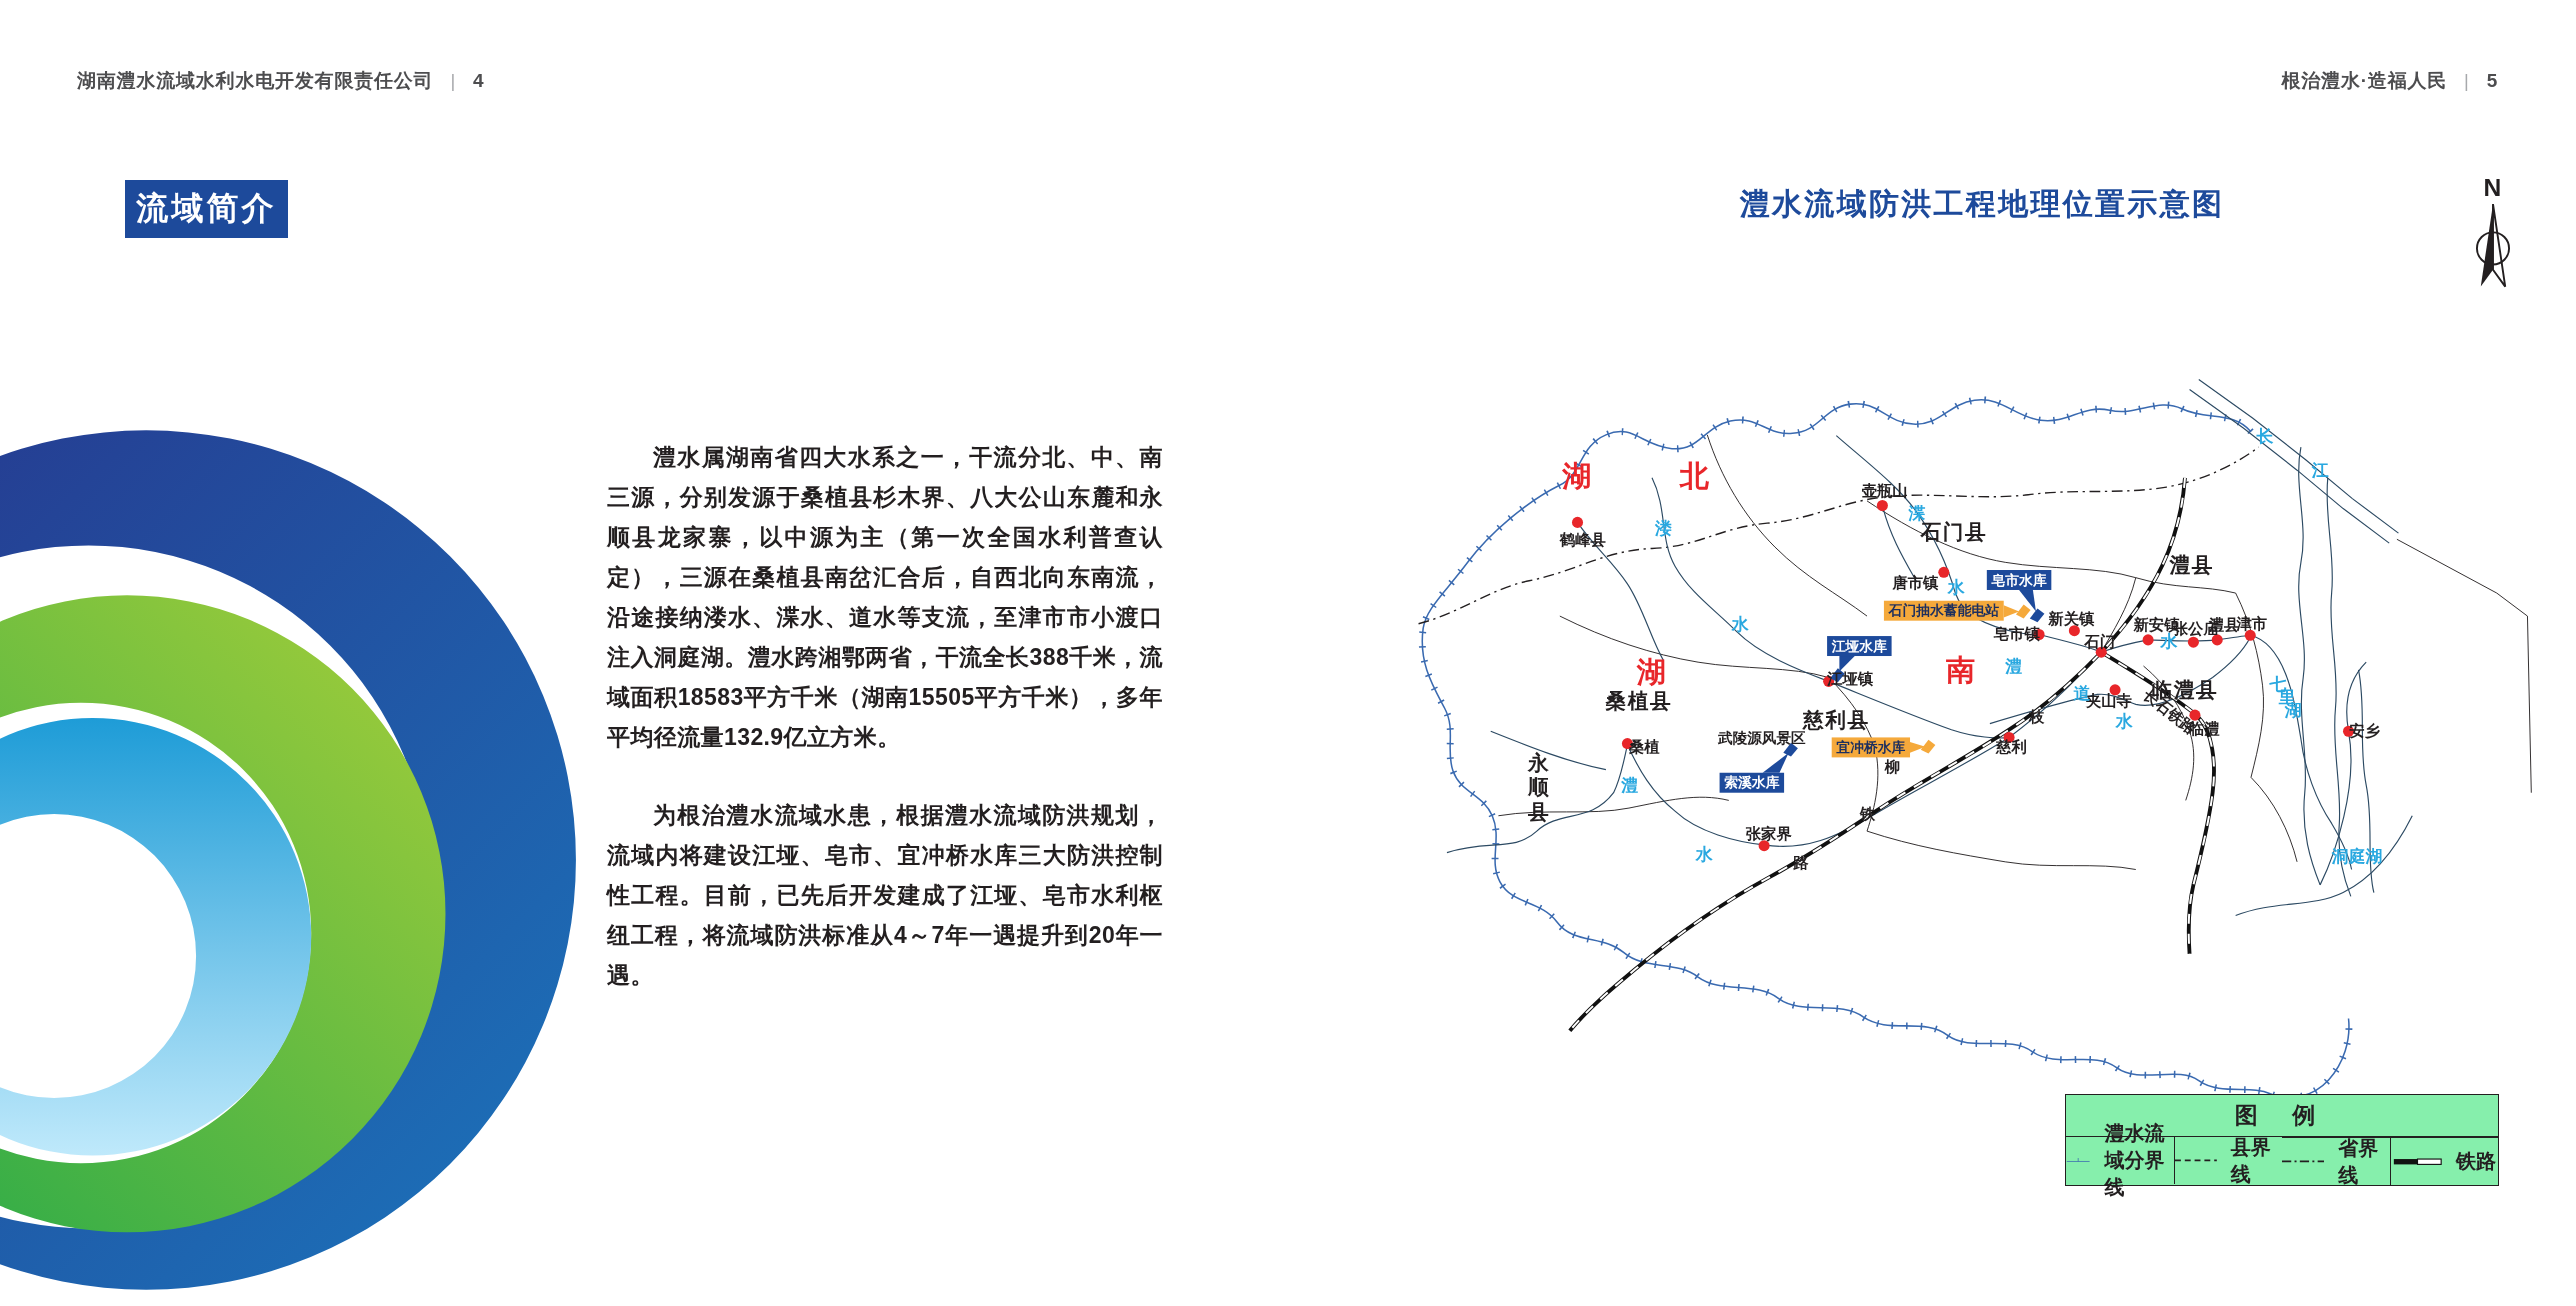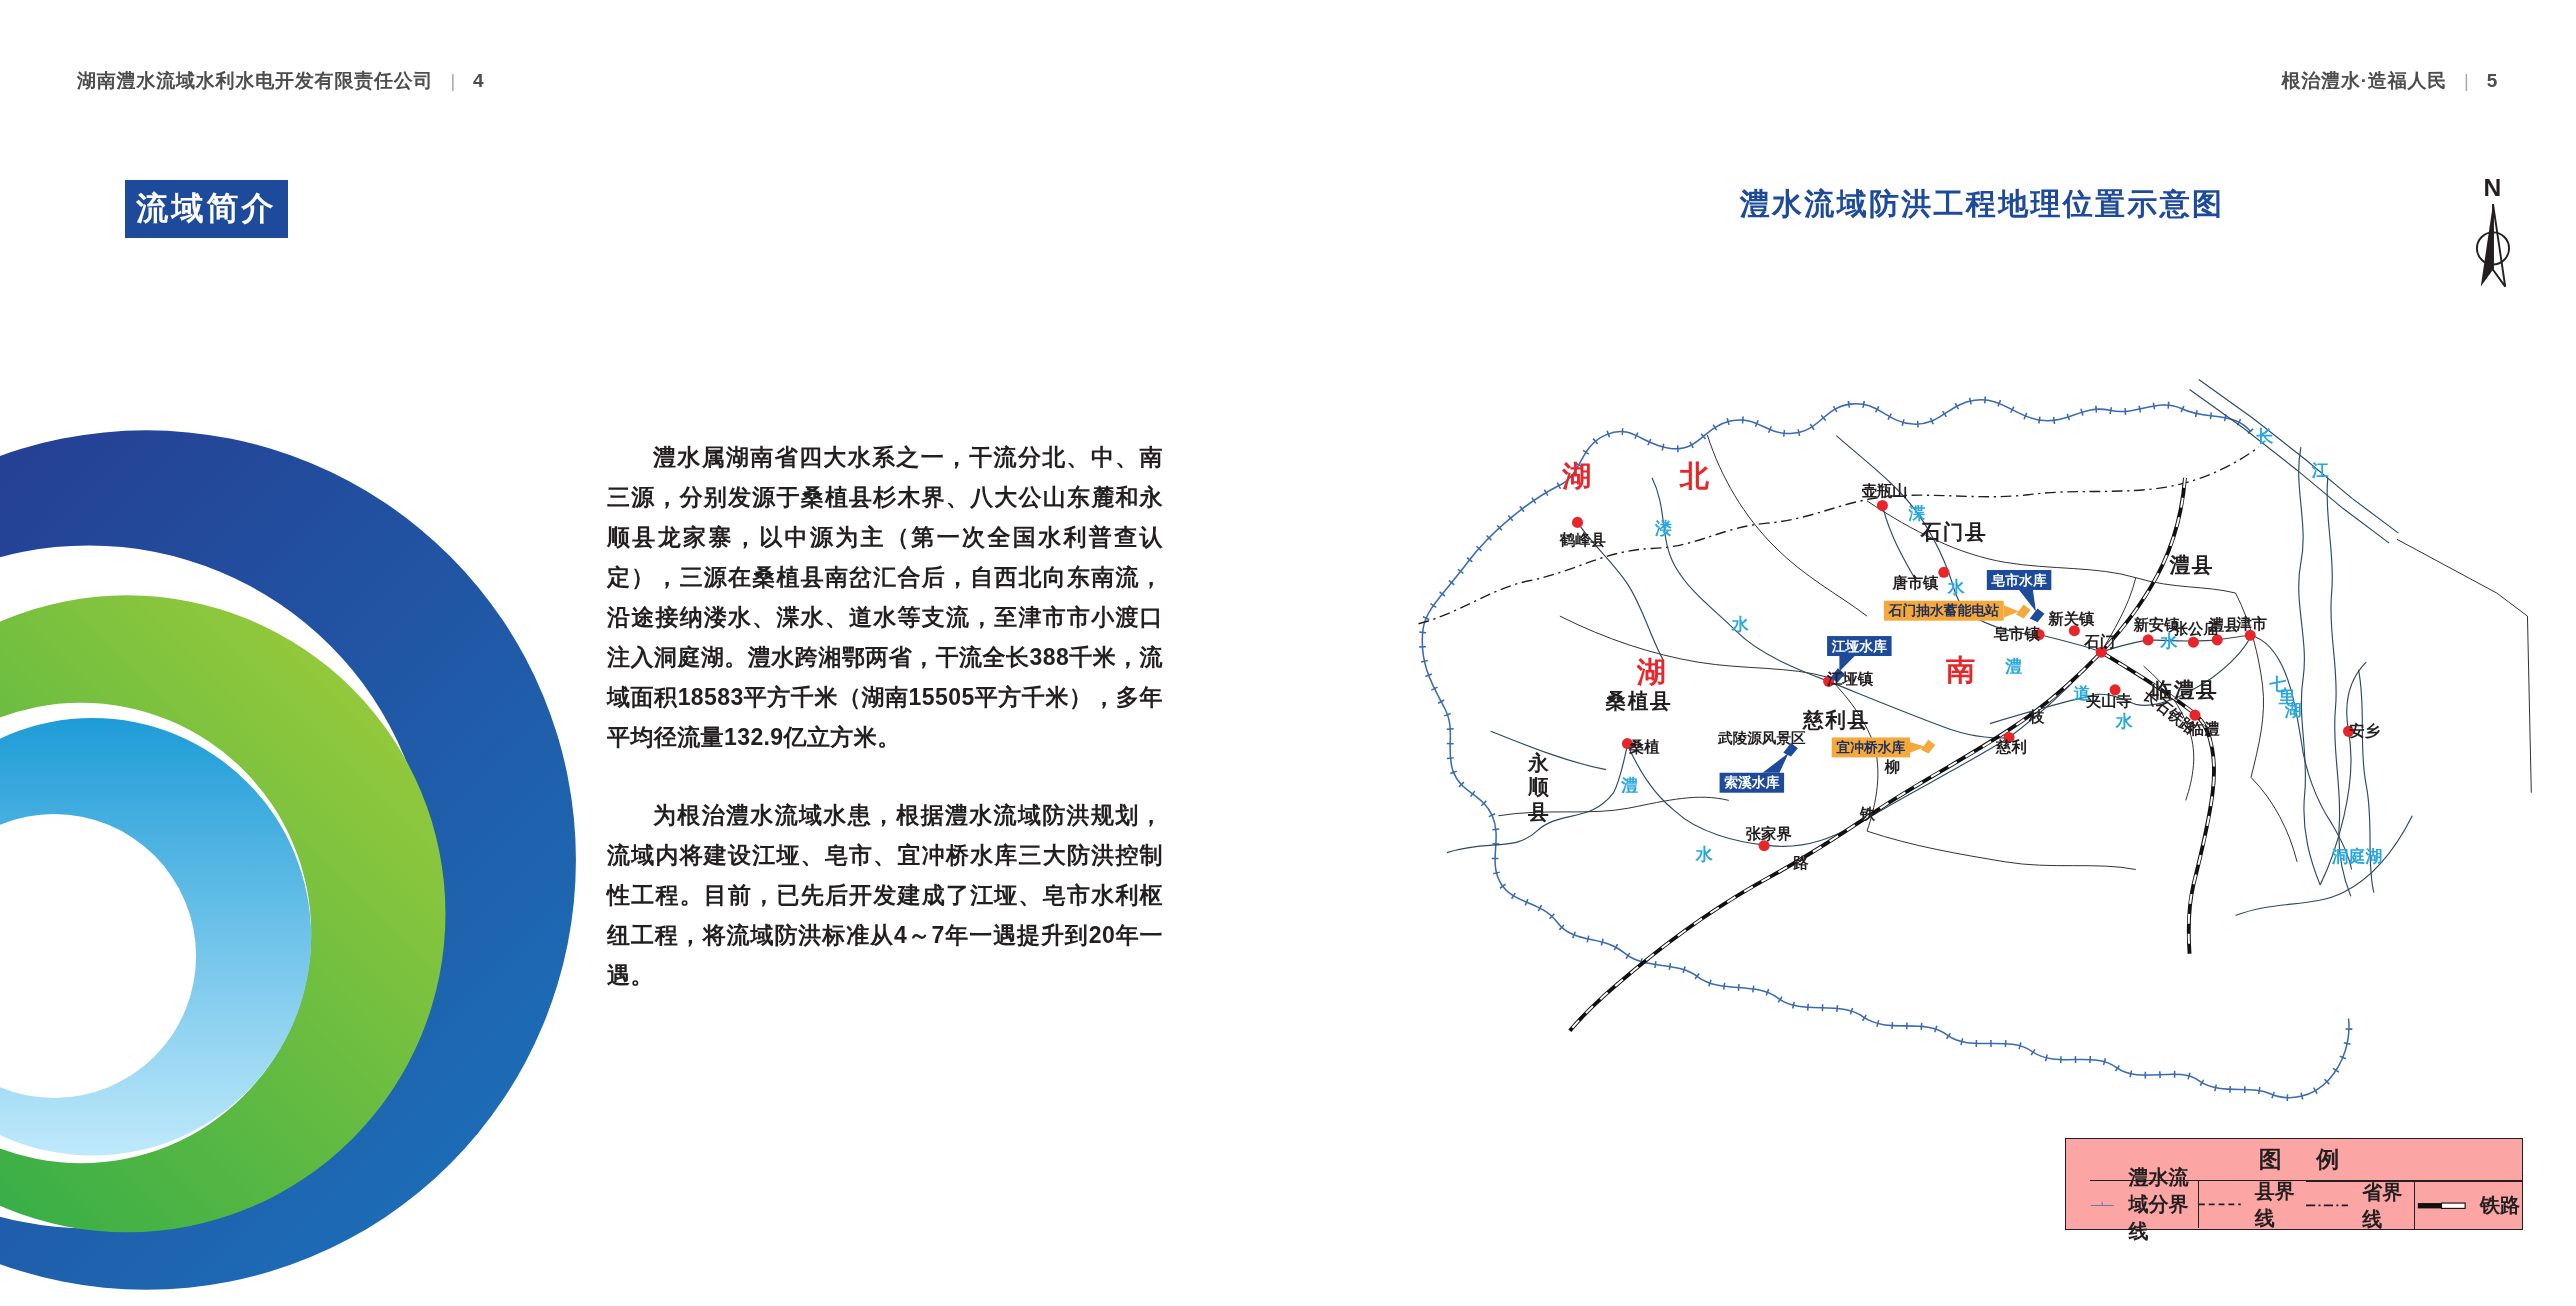--- a/index.html
+++ b/index.html
@@ -37,22 +37,22 @@
   #basin-map text{font-family:"Liberation Sans", sans-serif;font-weight:700;}
   #basin-map .prov{fill:#e8262a;font-size:38px;letter-spacing:2px;}
   #basin-map .county{fill:#231f20;font-size:27px;letter-spacing:2px;}
   #basin-map .city{fill:#231f20;font-size:20px;}
   #basin-map .river{fill:#29a8e0;font-size:22px;}
   #basin-map .rail{fill:#231f20;font-size:20px;}
   #basin-map .scenic{fill:#231f20;font-size:19px;}
   #basin-map .callout{font-size:18px;}
 
   
-  .legend{position:absolute;left:2065px;top:1138px;width:432px;background:#fca5a5;
-          border:1.5px solid #231f20;color:#231f20;padding-left:24px;}
+  .legend{position:absolute;left:2065px;top:1094px;width:432px;background:#86efac;
+          border:1.5px solid #231f20;color:#231f20;}
   .legend-title{height:41px;display:flex;align-items:center;justify-content:center;
                 font-size:23px;font-weight:700;letter-spacing:14px;border-bottom:1.5px solid #231f20;}
   .legend-grid{display:grid;grid-template-columns:1fr 1fr 1fr 1fr;}
   .legend-cell{height:47px;display:flex;align-items:center;justify-content:center;gap:14px;}
   .legend-cell.r2{border-top:1.5px solid #231f20;}
   .legend-cell.col2{border-left:1.5px solid #231f20;}
   .legend-cell .lbl{font-size:20px;font-weight:700;}
 </style>
 </head>
 <body>

